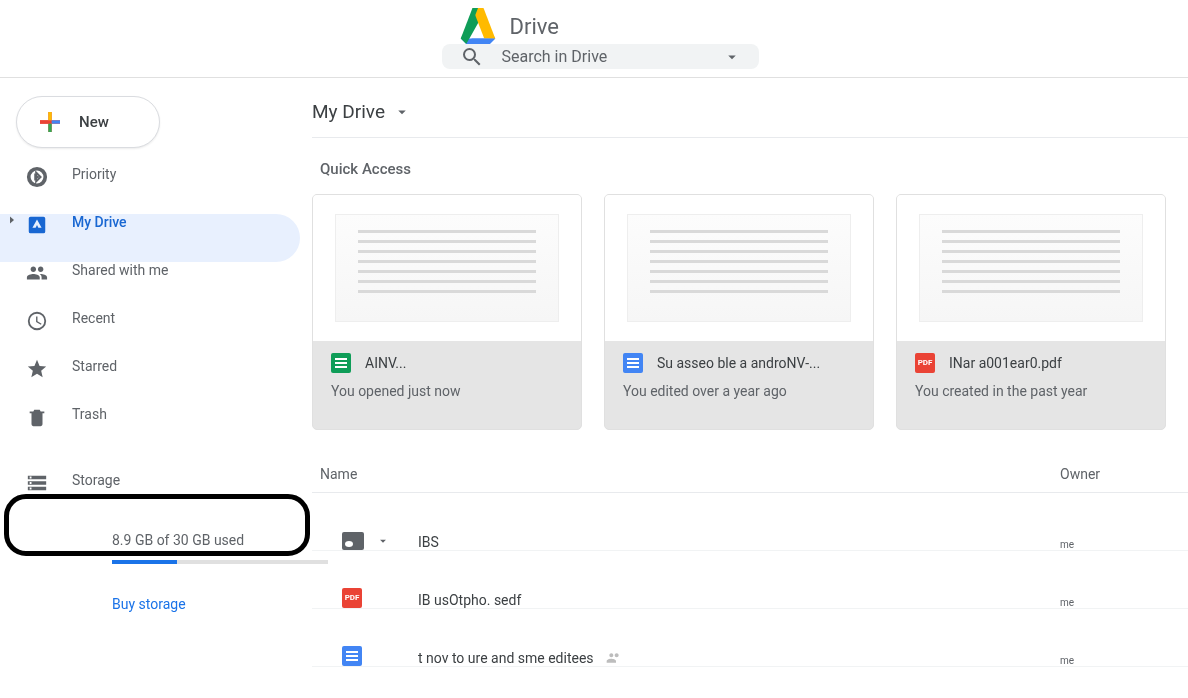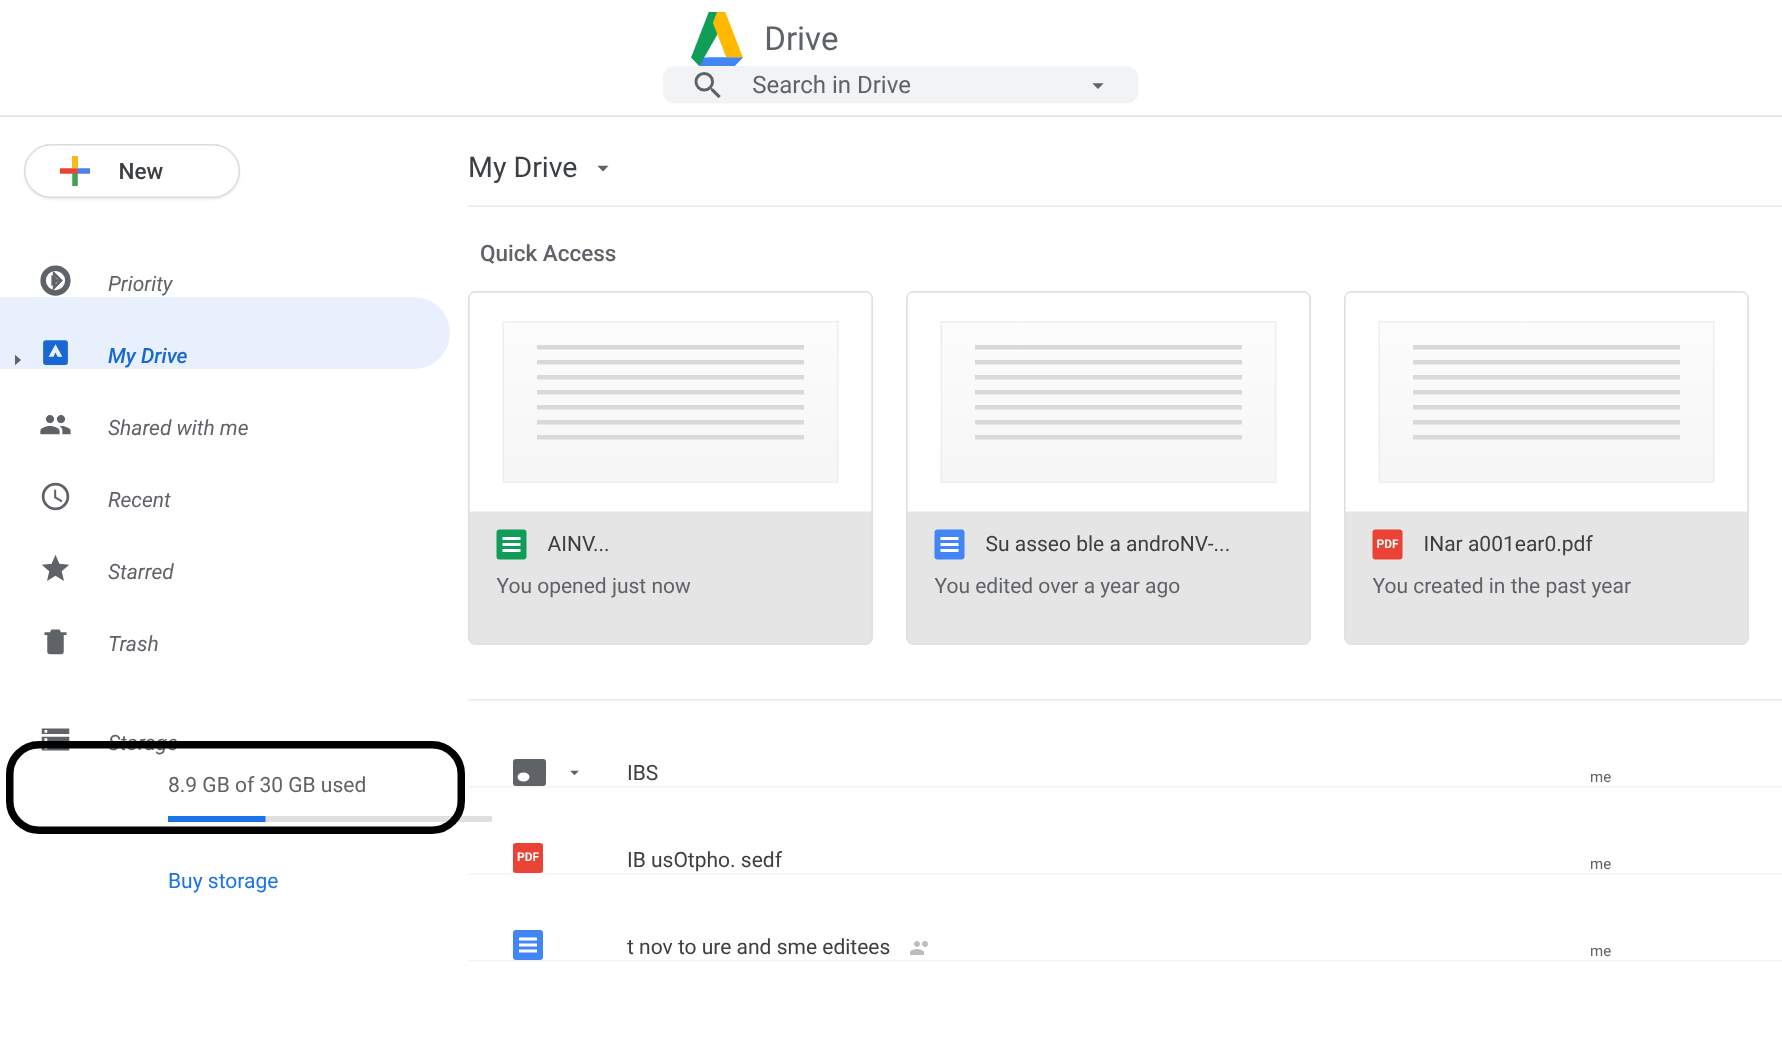--- a/index.html
+++ b/index.html
@@ -11,25 +11,25 @@
     .drive-title { font-size: 22px; color: #5f6368; }
     .search-bar { flex: 1; height: 50px; background: #f1f3f4; border-radius: 8px; display: flex; align-items: center; padding: 0 18px; gap: 18px; }
     .search-icon { width: 24px; height: 24px; fill: #5f6368; }
     .search-input { flex: 1; border: none; background: transparent; font-size: 16px; color: #404040; outline: none; }
     .search-input::placeholder { color: #5f6368; }
     .search-dropdown { width: 18px; height: 18px; fill: #5f6368; }
 
     .body { display: flex; height: calc(100% - 78px); }
     .sidebar { width: 300px; padding: 10px 0; flex-shrink: 0; position: relative; }
 
-    .new-button { margin: 8px 0 18px 16px; width: 144px; height: 36px; border: 1px solid #dadce0; border-radius: 26px; background: #fff; display: flex; align-items: center; gap: 14px; padding-left: 18px; box-shadow: 0 1px 2px rgba(0,0,0,.08); cursor: pointer; }
+    .new-button { margin: 8px 0 18px 16px; width: 144px; height: 52px; border: 1px solid #dadce0; border-radius: 26px; background: #fff; display: flex; align-items: center; gap: 14px; padding-left: 18px; box-shadow: 0 1px 2px rgba(0,0,0,.08); cursor: pointer; }
     .new-plus { width: 30px; height: 30px; display: flex; align-items: center; justify-content: center; }
     .new-label { font-size: 15px; color: #3c4043; font-weight: 500; }
 
-    .nav-item { height: 48px; padding: 0 16px 0 26px; display: flex; align-items: flex-end; gap: 24px; cursor: pointer; border-radius: 0 24px 24px 0; position: relative; font-size: 14px; color: #5f6368; font-style: italic; }
+    .nav-item { height: 48px; padding: 0 16px 0 26px; display: flex; align-items: flex-start; gap: 24px; cursor: pointer; border-radius: 0 24px 24px 0; position: relative; font-size: 14px; color: #5f6368; }
     .nav-item.active { background: #e8f0fe; color: #1967d2; font-weight: 500; }
     .nav-item .expand { position: absolute; left: 6px; width: 12px; height: 12px; fill: #5f6368; }
     .nav-icon { width: 22px; height: 22px; fill: #5f6368; flex-shrink: 0; }
     .nav-item.active .nav-icon { fill: #1967d2; }
 
     .nav-trash-highlight { position: absolute; left: 4px; top: 416px; width: 306px; height: 62px; border: 5px solid #000; border-radius: 22px; pointer-events: none; }
 
     .storage-section { padding: 8px 24px 0 112px; }
     .storage-text { font-size: 14px; color: #5f6368; margin-top: 4px; }
     .storage-bar { height: 4px; width: 216px; background: #e0e0e0; margin-top: 12px; position: relative; }
@@ -226,20 +226,24 @@
         <div class="card-footer">
           <div class="card-title-row">
             <span class="card-file-icon ic-pdf">PDF</span>
             <span class="card-title">INar a001ear0.pdf</span>
           </div>
           <div class="card-sub">You created in the past year</div>
         </div>
       </div>
     </div>
 
+    <div class="list-header">
+      <div class="col-name">Name</div>
+      <div class="col-owner">Owner</div>
+    </div>
     <div class="list-divider"></div>
 
     <div class="list-row">
       <div class="row-icon-area">
         <span class="ic-folder"></span>
         <svg class="folder-chevron" viewBox="0 0 24 24">
             <path d="M7 10l5 5 5-5z"></path>
           </svg>
       </div>
       <div class="row-title">

